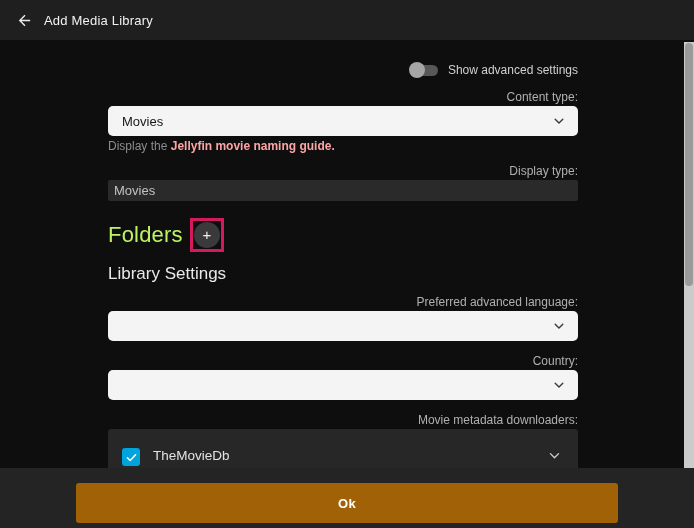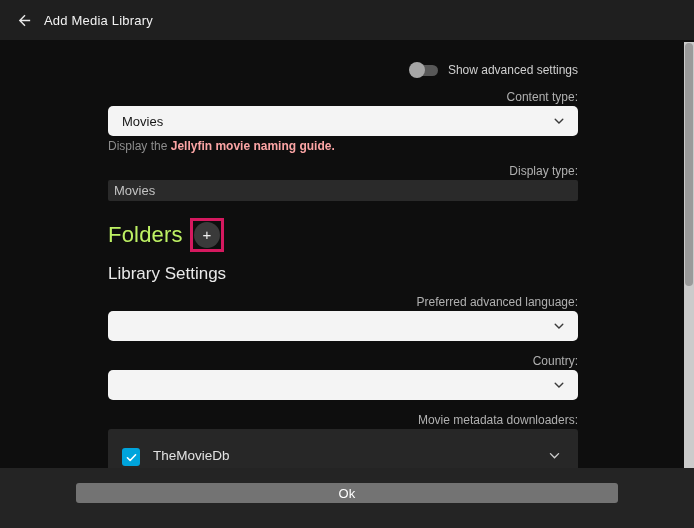--- a/index.html
+++ b/index.html
@@ -58,23 +58,23 @@
   .meta-name { margin-left:13px; color:#e2e2e2; font-size:13.5px; }
   .meta-chev { margin-left:auto; color:#cfcfcf; display:flex; cursor:pointer; }
 
   
   .scrollbar { position:absolute; right:0; top:42px; width:10px; height:426px; background:#cbcbcb; }
   .scrollbar .thumb { position:absolute; top:1px; left:1px; width:8px; height:243px;
                       background:#9a9a9a; border-radius:4px; }
 
   
   .footer { position:absolute; left:0; right:0; bottom:0; height:60px; background:#242424; z-index:6; }
-  .ok-btn { position:absolute; left:76px; right:76px; top:15px; height:20px;
-            background:#737373; border:none; border-radius:3px; color:#fff;
-            font-size:13px; font-weight:400; letter-spacing:.3px; cursor:pointer; }
+  .ok-btn { position:absolute; left:76px; right:76px; top:15px; height:40px;
+            background:#a16207; border:none; border-radius:3px; color:#fff;
+            font-size:13px; font-weight:700; letter-spacing:.3px; cursor:pointer; }
 </style>
 </head>
 <body>
 
 <div class="app">
 
   <header class="topbar">
     <button class="back-btn">
       <svg width="17" height="17" viewBox="0 0 24 24" fill="currentColor">
         <path d="M20 11H7.83l5.59-5.59L12 4l-8 8 8 8 1.41-1.41L7.83 13H20v-2z"></path>

